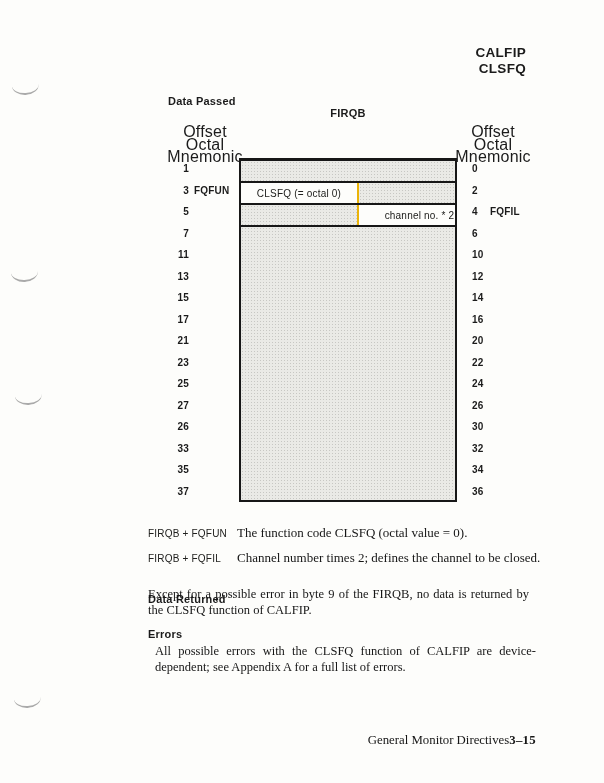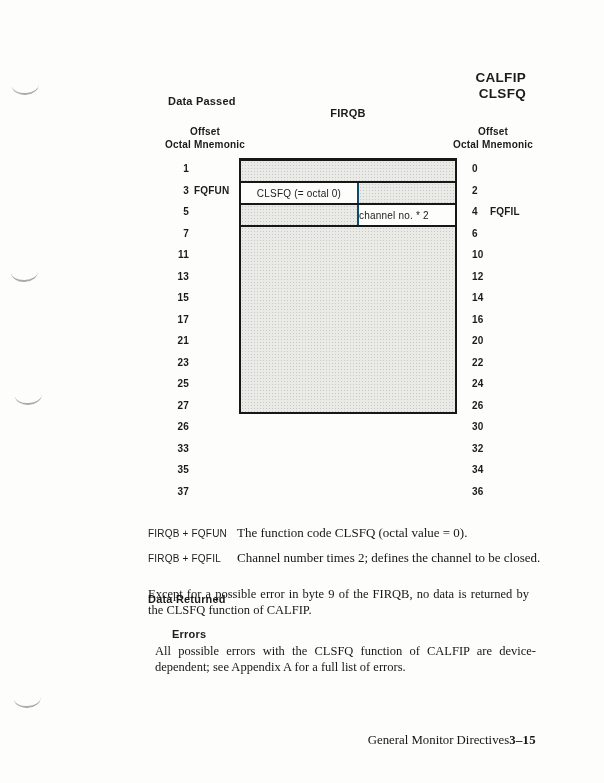--- a/index.html
+++ b/index.html
@@ -11,44 +11,44 @@
   
   .curl{
     position:absolute;width:27px;height:9px;
     border-bottom:2px solid #8f8f8f;
     border-radius:0 0 55% 55% / 0 0 100% 100%;
     opacity:.75;
   }
   
   .doc-header{
     position:absolute;top:45px;right:78px;text-align:right;
-    font-weight:700;font-size:13.5px;line-height:15.5px;letter-spacing:.3px;margin-top:25px;
+    font-weight:700;font-size:13.5px;line-height:15.5px;letter-spacing:.3px;
   }
   
   .h-sans{position:absolute;font-weight:700;font-size:11px;letter-spacing:.2px;}
   
   .diagram-title{position:absolute;left:239px;top:107px;width:218px;text-align:center;
     font-weight:700;font-size:11px;letter-spacing:.3px;}
   .col-header{position:absolute;top:126px;text-align:center;
-    font-weight:700;font-size:10px;line-height:12.5px;letter-spacing:.2px;}
+    font-weight:400;font-size:16px;line-height:12.5px;letter-spacing:.2px;}
   .col-header.left{left:150px;width:110px;}
   .col-header.right{left:438px;width:110px;}
   .firqb-table{
-    position:absolute;left:239px;top:158px;width:218px;height:256px;
+    position:absolute;left:239px;top:158px;width:218px;height:344px;
     border:2px solid #171717;border-top-width:3px;
     box-sizing:border-box;display:flex;flex-direction:column;background:#fdfdfb;
   }
   .shade{
     background-color:#eaeae6;
     background-image:radial-gradient(circle, rgba(110,110,104,.28) .6px, transparent .9px);
     background-size:3px 3px;
   }
   .t-row{height:20px;border-bottom:2px solid #171717;display:flex;box-sizing:content-box;}
   .t-row .cell-l{width:116px;display:flex;align-items:center;justify-content:center;}
-  .t-row .cell-r{flex:1;border-left:2px solid #0c4a6e;display:flex;align-items:center;}
+  .t-row .cell-r{flex:1;border-left:2px solid #eab308;display:flex;align-items:center;justify-content:center;padding-left:25px;}
   .t-big{flex:1;}
   .cell-label{font-size:10px;color:#20201e;letter-spacing:.2px;white-space:nowrap;}
   .offset-col{position:absolute;top:158px;display:flex;flex-direction:column;}
   .offset-col.left{left:171px;}
   .offset-col.right{left:472px;}
   .offset-row{height:21.5px;display:flex;align-items:center;
     font-weight:700;font-size:10px;letter-spacing:.2px;}
   .offset-col.left .num{width:18px;text-align:right;}
   .offset-col.left .mnemonic{margin-left:5px;}
   .offset-col.right .num{min-width:12px;text-align:left;}
@@ -257,21 +257,21 @@
     </div>
     <div class="def-row">
       <span class="def-term">FIRQB + FQFIL</span>
       <span class="def-desc">Channel number times 2; defines the channel to be closed.</span>
     </div>
   </div>
 
   <div class="h-sans" style="left:148px;top:593px;">Data Returned</div>
   <div class="para" style="top:587px;">Except for a possible error in byte 9 of the FIRQB, no data is returned by the CLSFQ function of CALFIP.</div>
 
-  <div class="h-sans" style="left:148px;top:628px;margin-left:24px;">Errors</div>
+  <div class="h-sans" style="left:148px;top:628px;">Errors</div>
   <div class="para" style="top:644px;margin-left:7px;">All possible errors with the CLSFQ function of CALFIP are device-dependent; see Appendix A for a full list of errors.</div>
 
   <div class="footer">
     <span>General Monitor Directives</span>
     <span class="pageno">3–15</span>
   </div>
 
 </div>
 
 </body></html>

